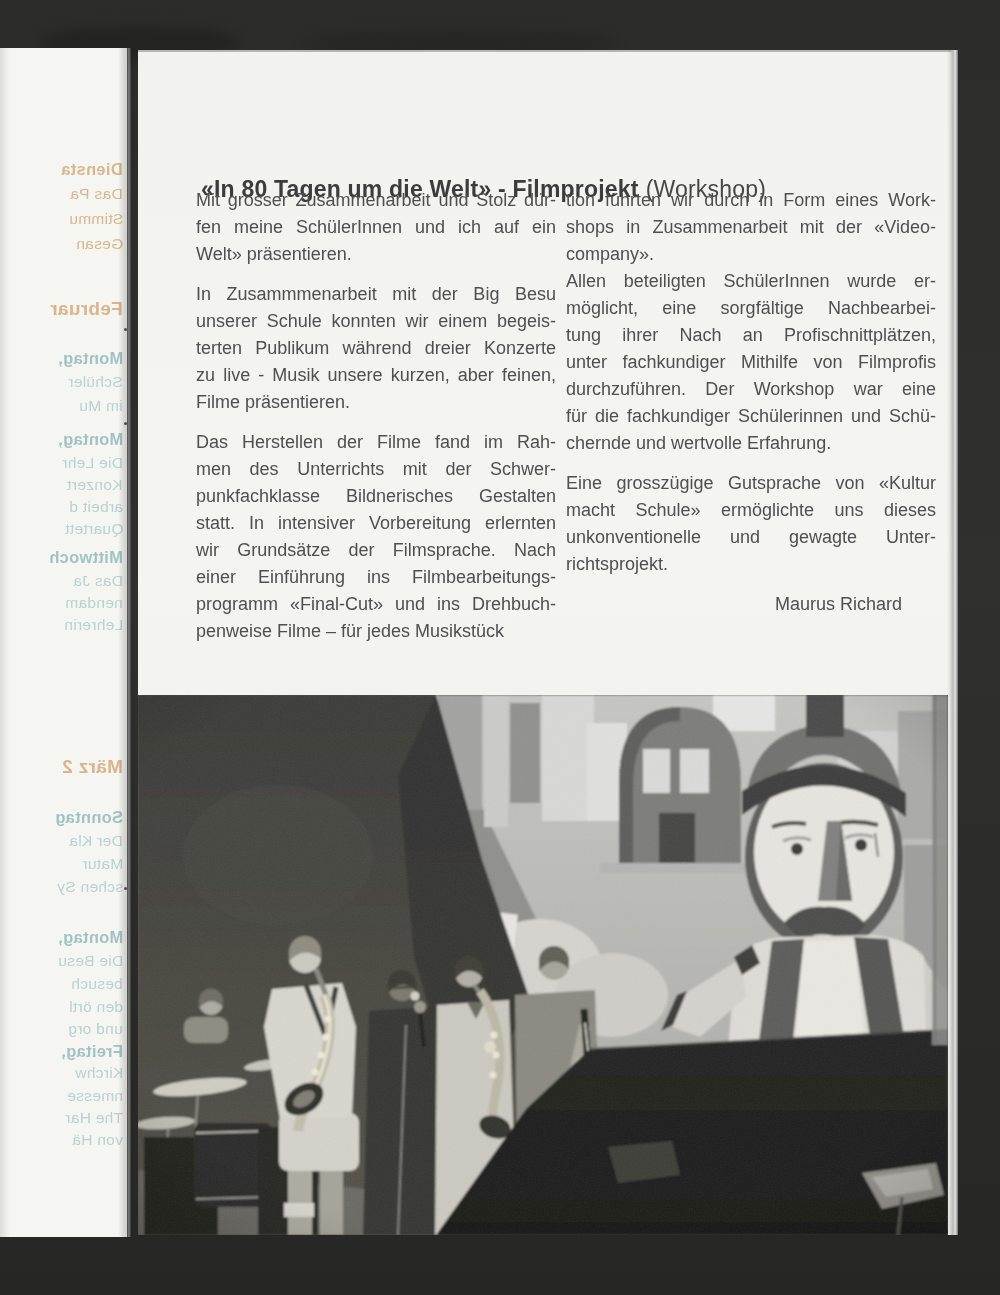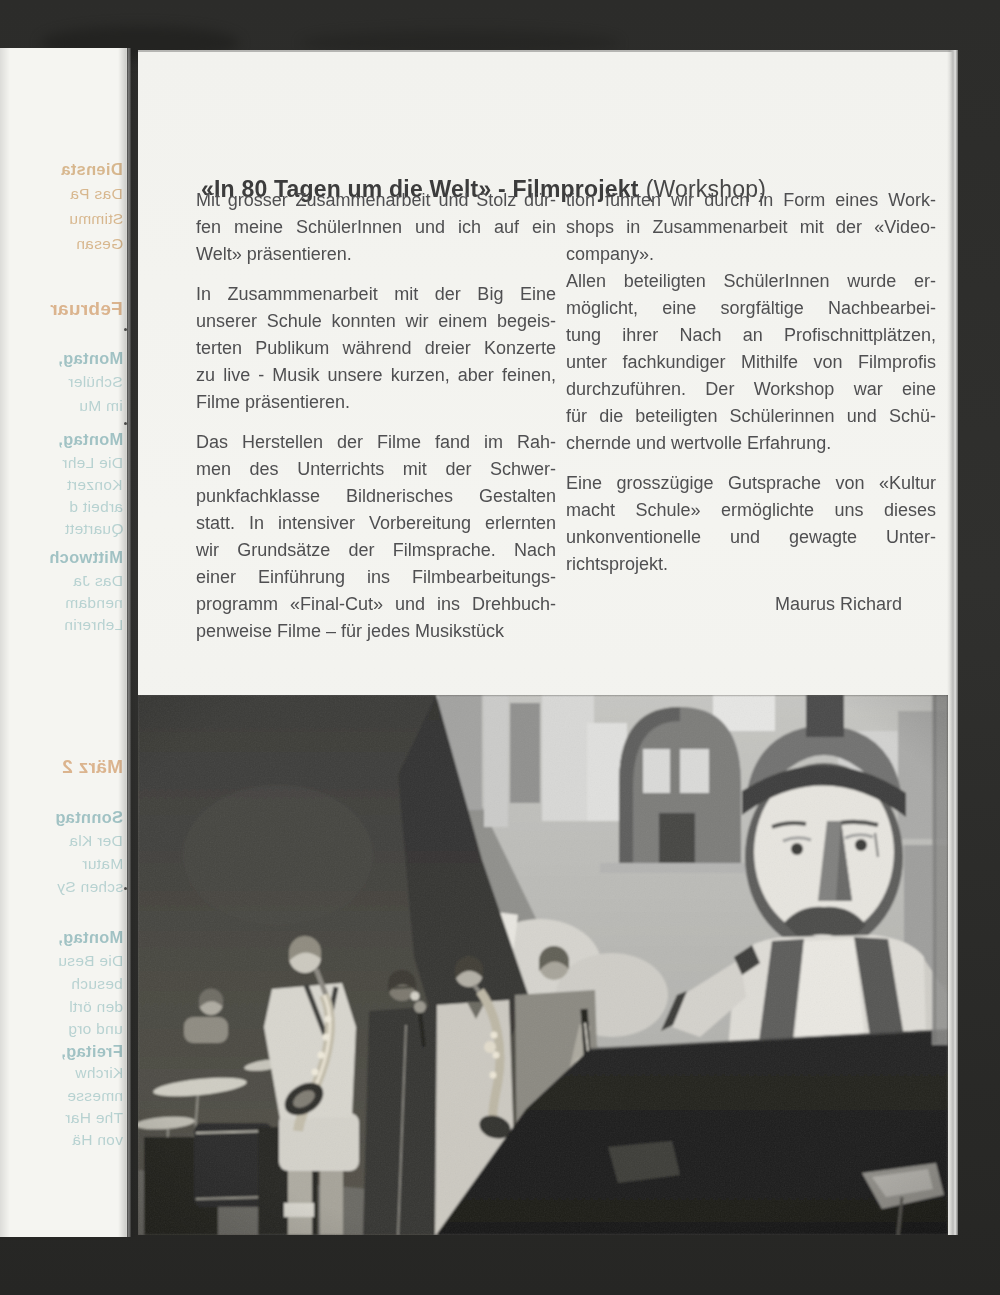--- a/index.html
+++ b/index.html
@@ -107,21 +107,21 @@
 
     <div class="columns">
       <div class="col col-left">
         <div class="paras">
             <div class="para">
               <div class="line">Mit grosser Zusammenarbeit und Stolz dür-</div>
               <div class="line">fen meine SchülerInnen und ich auf ein</div>
               <div class="line">Welt» präsentieren.</div>
             </div>
             <div class="para">
-              <div class="line">In Zusammmenarbeit mit der Big Eine</div>
+              <div class="line">In Zusammmenarbeit mit der Big Besu</div>
               <div class="line">unserer Schule konnten wir einem begeis-</div>
               <div class="line">terten Publikum während dreier Konzerte</div>
               <div class="line">zu live - Musik unsere kurzen, aber feinen,</div>
               <div class="line">Filme präsentieren.</div>
             </div>
             <div class="para">
               <div class="line">Das Herstellen der Filme fand im Rah-</div>
               <div class="line">men des Unterrichts mit der Schwer-</div>
               <div class="line">punkfachklasse Bildnerisches Gestalten</div>
               <div class="line">statt. In intensiver Vorbereitung erlernten</div>
@@ -138,21 +138,21 @@
               <div class="line">tion führten wir durch in Form eines Work-</div>
               <div class="line">shops in Zusammenarbeit mit der «Video-</div>
               <div class="line">company».</div>
             </div>
             <div class="para">
               <div class="line">Allen beteiligten SchülerInnen wurde er-</div>
               <div class="line">möglicht, eine sorgfältige Nachbearbei-</div>
               <div class="line">tung ihrer Nach an Profischnittplätzen,</div>
               <div class="line">unter fachkundiger Mithilfe von Filmprofis</div>
               <div class="line">durchzuführen. Der Workshop war eine</div>
-              <div class="line">für die beteiligten Schülerinnen und Schü-</div>
+              <div class="line">für die fachkundiger Schülerinnen und Schü-</div>
               <div class="line">chernde und wertvolle Erfahrung.</div>
             </div>
             <div class="para">
               <div class="line">Eine grosszügige Gutsprache von «Kultur</div>
               <div class="line">macht Schule» ermöglichte uns dieses</div>
               <div class="line">unkonventionelle und gewagte Unter-</div>
               <div class="line">richtsprojekt.</div>
             </div>
           </div>
         <div class="byline">Maurus Richard</div>

